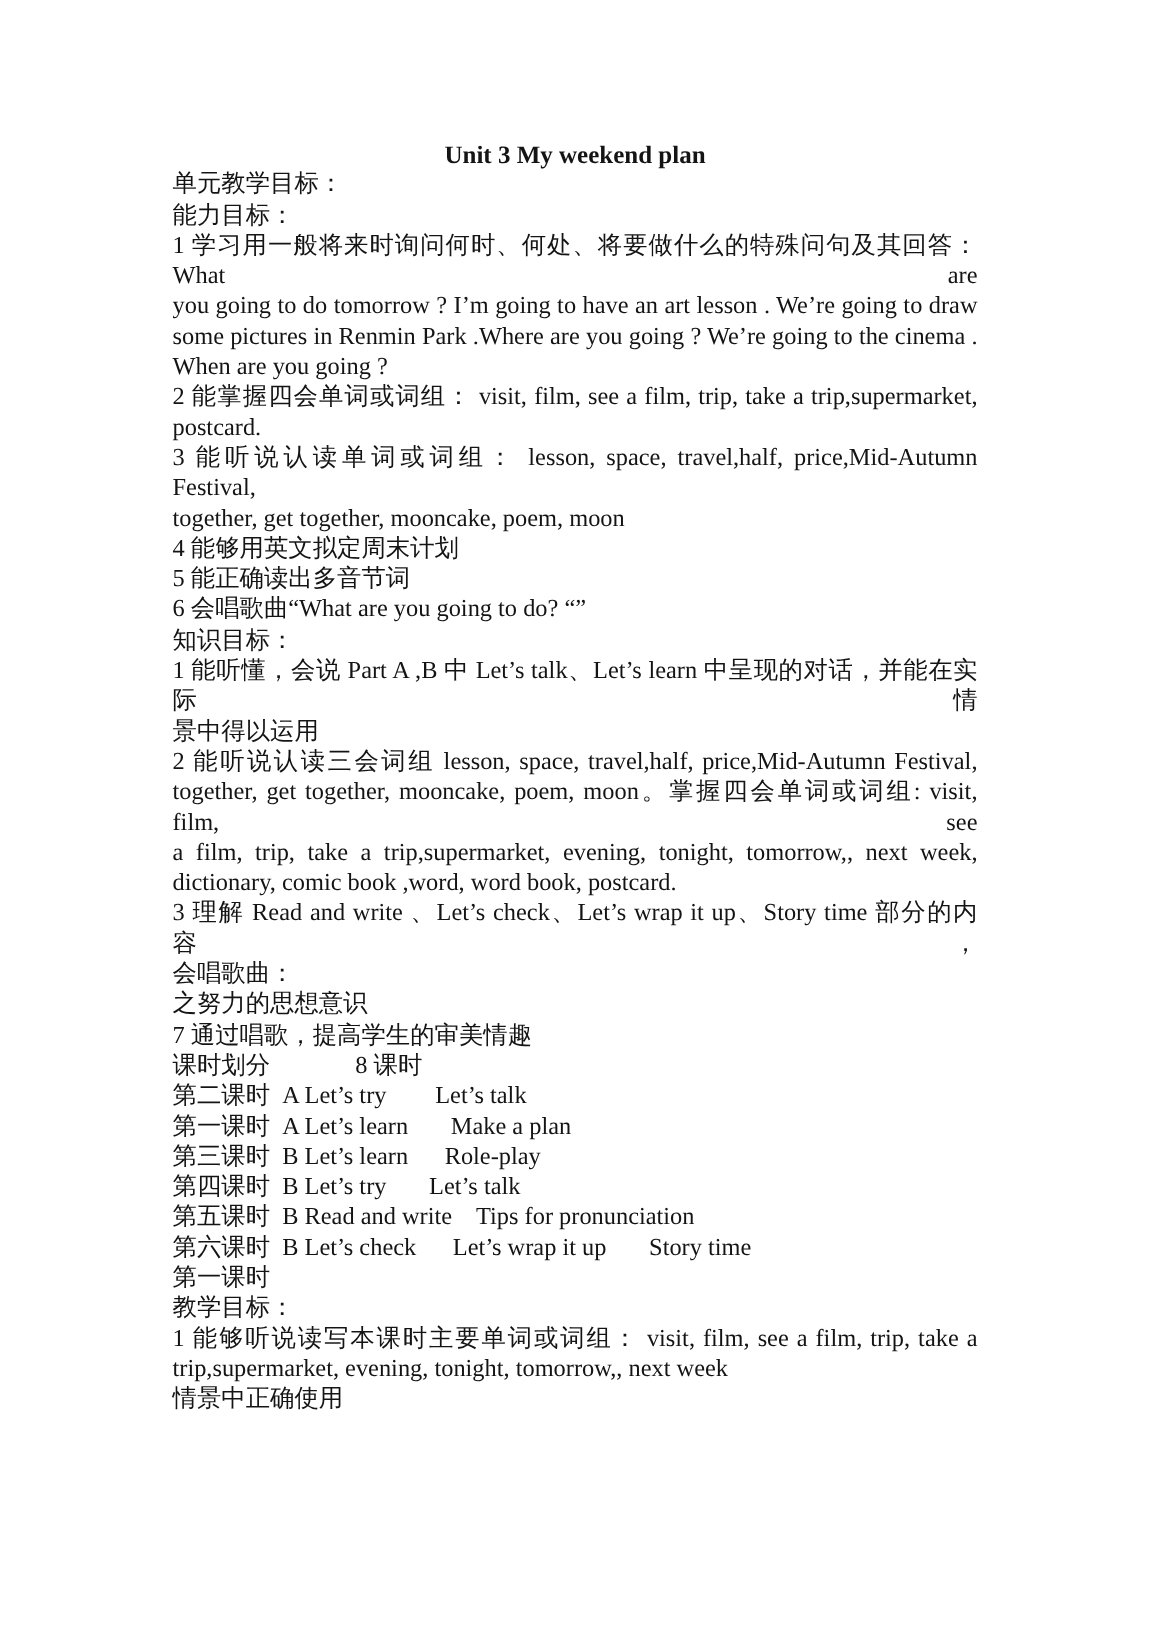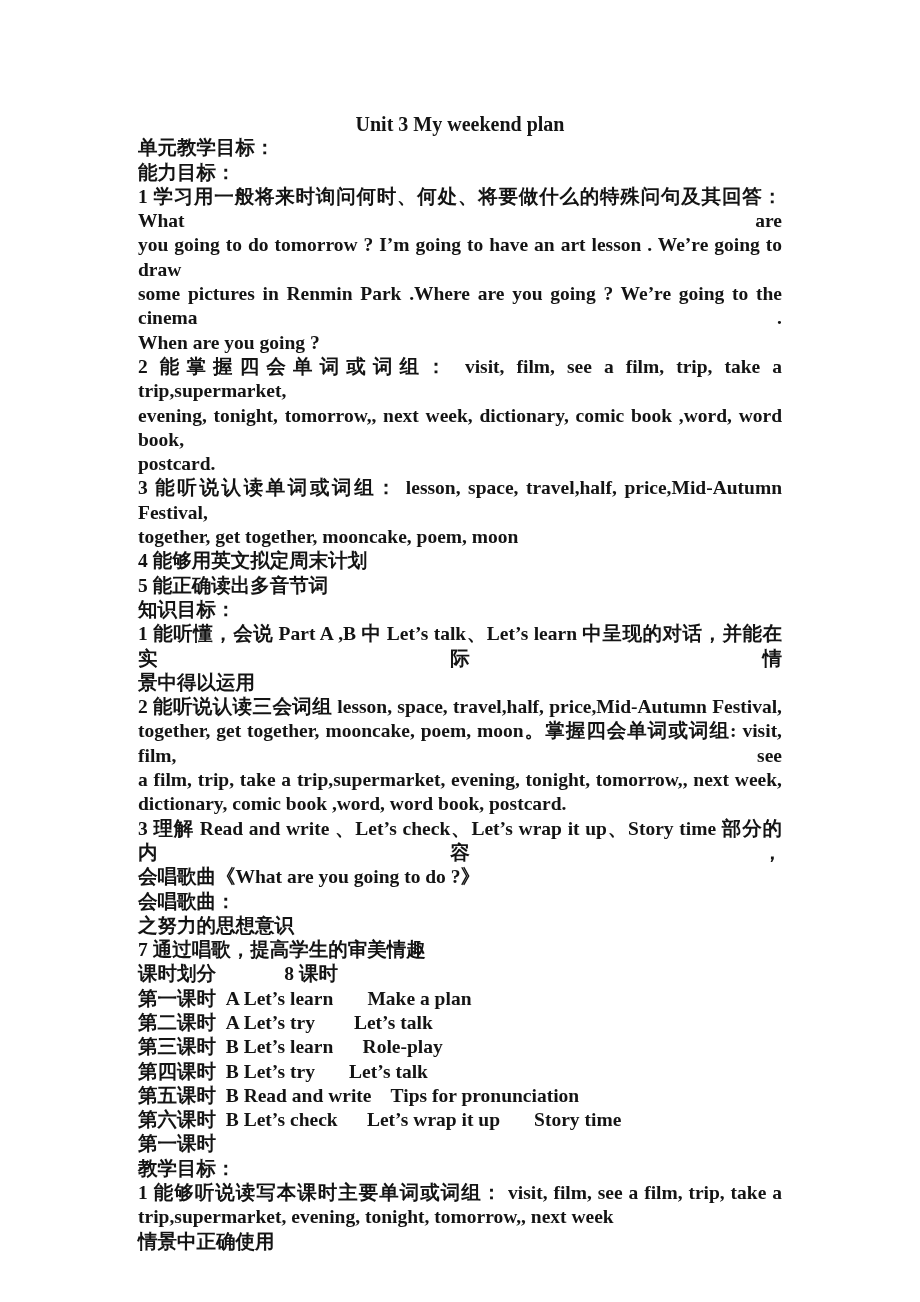--- a/index.html
+++ b/index.html
@@ -33,61 +33,59 @@
     font-weight: bold;
     text-align: center;
     white-space: pre-wrap;
   }
   .line {
     font-size: 19.5px;
     line-height: 24.3px;
     text-align: left;
     white-space: pre-wrap;
     letter-spacing: 0;
-    font-weight: bold;
   }
   .line.j {
     text-align: justify;
     text-align-last: justify;
   }
 </style>
 </head>
 <body>
 
 <div class="page">
   <div class="content">
     <div class="title">Unit 3 My weekend plan</div>
     <div class="line">单元教学目标：</div>
     <div class="line">能力目标：</div>
     <div class="line j">1 学习用一般将来时询问何时、何处、将要做什么的特殊问句及其回答：What are</div>
     <div class="line j">you going to do tomorrow ? I’m going to have an art lesson . We’re going to draw</div>
     <div class="line j">some pictures in Renmin Park .Where are you going ? We’re going to the cinema .</div>
     <div class="line">When are you going ?</div>
     <div class="line j">2 能掌握四会单词或词组： visit, film, see a film, trip, take a trip,supermarket,</div>
-    <div class="line j">evening, tonight, tomorrow,, next week, dictionary, comic book ,word, word book,</div>
     <div class="line">postcard.</div>
     <div class="line j">3 能听说认读单词或词组： lesson, space, travel,half, price,Mid-Autumn Festival,</div>
     <div class="line">together, get together, mooncake, poem, moon</div>
     <div class="line">4 能够用英文拟定周末计划</div>
     <div class="line">5 能正确读出多音节词</div>
+    <div class="line">6 会唱歌曲“What are you going to do? “”</div>
     <div class="line">知识目标：</div>
     <div class="line j">1 能听懂，会说 Part A ,B 中 Let’s talk、Let’s learn 中呈现的对话，并能在实际情</div>
     <div class="line">景中得以运用</div>
     <div class="line j">2 能听说认读三会词组 lesson, space, travel,half, price,Mid-Autumn Festival,</div>
     <div class="line j">together, get together, mooncake, poem, moon。掌握四会单词或词组: visit, film, see</div>
     <div class="line j">a film, trip, take a trip,supermarket, evening, tonight, tomorrow,, next week,</div>
     <div class="line">dictionary, comic book ,word, word book, postcard.</div>
     <div class="line j">3 理解 Read and write 、Let’s check、Let’s wrap it up、Story time 部分的内容，</div>
-    <div class="line">会唱歌曲《What are you going to do ?》</div>
     <div class="line">会唱歌曲：</div>
     <div class="line">之努力的思想意识</div>
     <div class="line">7 通过唱歌，提高学生的审美情趣</div>
     <div class="line">课时划分              8 课时</div>
+    <div class="line">第二课时  A Let’s try        Let’s talk</div>
     <div class="line">第一课时  A Let’s learn       Make a plan</div>
-    <div class="line">第二课时  A Let’s try        Let’s talk</div>
     <div class="line">第三课时  B Let’s learn      Role-play</div>
     <div class="line">第四课时  B Let’s try       Let’s talk</div>
     <div class="line">第五课时  B Read and write    Tips for pronunciation</div>
     <div class="line">第六课时  B Let’s check      Let’s wrap it up       Story time</div>
     <div class="line">第一课时</div>
     <div class="line">教学目标：</div>
     <div class="line j">1 能够听说读写本课时主要单词或词组： visit, film, see a film, trip, take a</div>
     <div class="line">trip,supermarket, evening, tonight, tomorrow,, next week</div>
     <div class="line">情景中正确使用</div>
 

